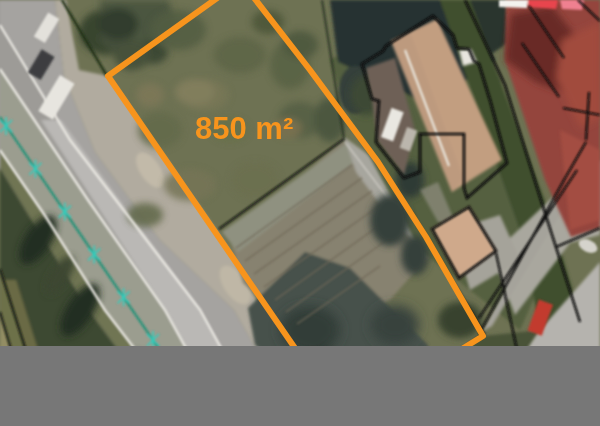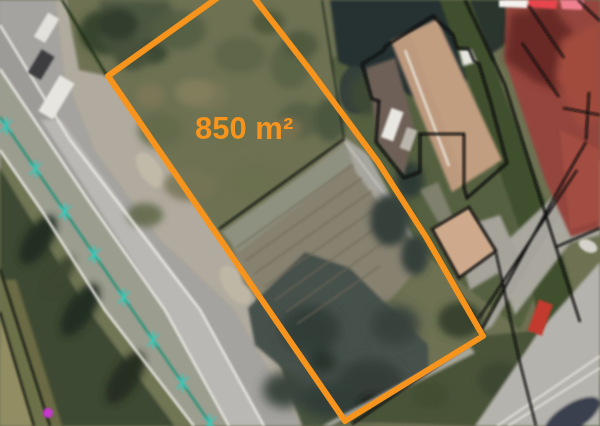--- a/index.html
+++ b/index.html
@@ -1,16 +1,16 @@
 <!DOCTYPE html>
 <html><head>
 <meta charset="utf-8">
 <style>
   html,body{margin:0;padding:0;background:#777;}
-  #scene{width:600px;height:426px;overflow:hidden;position:relative;font-family:"Liberation Sans",sans-serif;}
+  #scene{width:600px;height:346px;overflow:hidden;position:relative;font-family:"Liberation Sans",sans-serif;}
 </style>
 </head>
 <body>
 <div id="scene">
 <svg width="600" height="426" viewBox="0 0 600 426">
 <defs>
   <filter id="b1" x="-20%" y="-20%" width="140%" height="140%">
           <feGaussianBlur stdDeviation="1.4"></feGaussianBlur>
         </filter>
   <filter id="b2" x="-40%" y="-40%" width="180%" height="180%">

